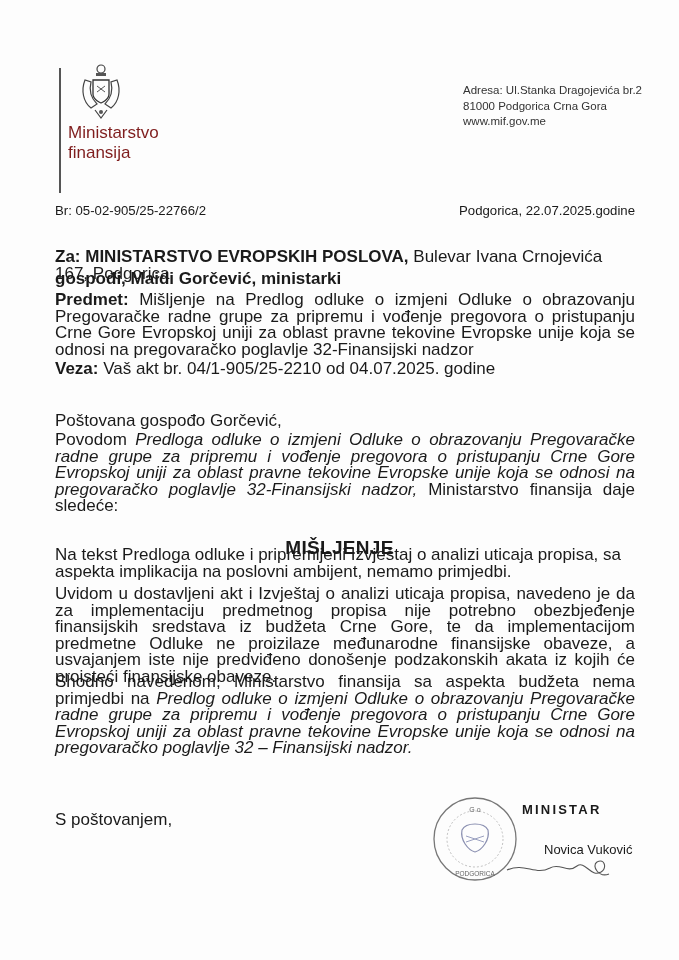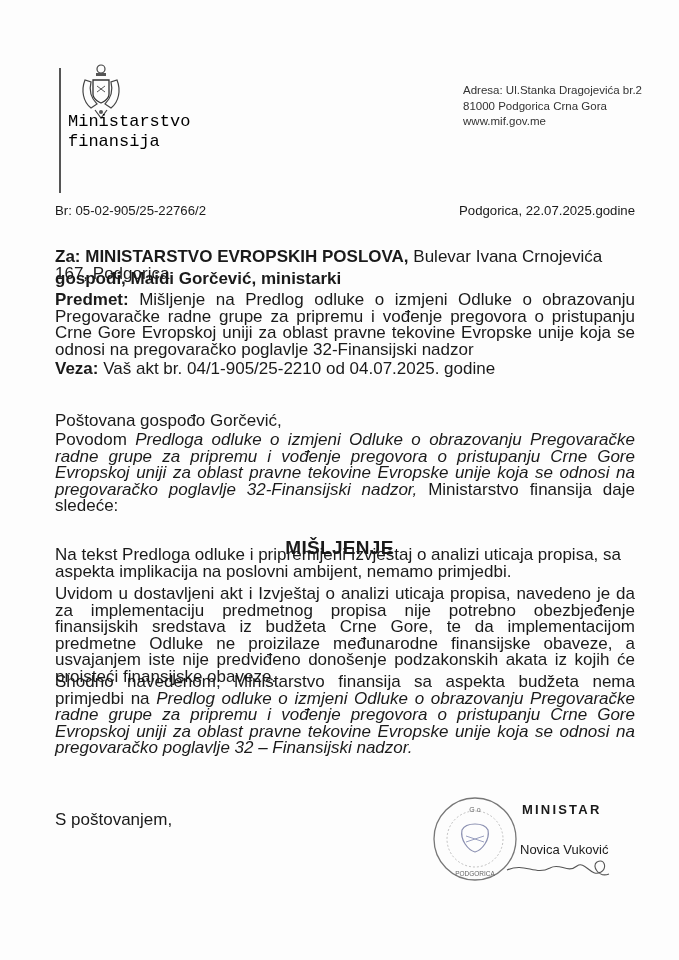--- a/index.html
+++ b/index.html
@@ -1,31 +1,31 @@
 <!DOCTYPE html>
 <html><head>
 <meta charset="utf-8">
 <style>
   html, body { margin: 0; padding: 0; background: #ffffff; }
   body { width: 679px; height: 960px; position: relative; overflow: hidden; font-family: "Liberation Sans", sans-serif; color: #1a1a1a; }
   .page { position: absolute; left: 0; top: 0; width: 679px; height: 960px; background: #fdfdfd; }
   .vline { position: absolute; left: 59px; top: 68px; width: 2px; height: 125px; background: #555; }
   .crest { position: absolute; left: 77px; top: 62px; width: 48px; height: 60px; }
-  .ministry-name { position: absolute; left: 68px; top: 112px; font-size: 17px; line-height: 20px; color: #000000; font-family: Liberation Mono, monospace; }
+  .ministry-name { position: absolute; left: 68px; top: 123px; font-size: 17px; line-height: 20px; color: #7f1d1d; }
   .ministry-name div { white-space: nowrap; }
   .address { position: absolute; right: 37px; top: 83px; text-align: left; font-size: 11.5px; line-height: 15.5px; color: #333; }
   .ref-row { position: absolute; left: 55px; top: 203px; width: 580px; font-size: 13.2px; display: flex; justify-content: space-between; }
   .block { position: absolute; left: 55px; width: 580px; font-size: 17px; line-height: 16.5px; }
   .b { font-weight: bold; }
   .i { font-style: italic; }
   .justify { text-align: justify; }
   .heading { position: absolute; left: 0; width: 679px; top: 512px; text-align: center; font-weight: bold; font-size: 19px; letter-spacing: 0.3px; margin-top: 25px; }
   .stamp { position: absolute; left: 432px; top: 796px; width: 86px; height: 86px; }
   .sig-title { position: absolute; left: 522px; top: 802px; font-weight: bold; font-size: 13px; letter-spacing: 2.2px; }
-  .sig-name { position: absolute; left: 520px; top: 842px; font-size: 13px; }
+  .sig-name { position: absolute; left: 544px; top: 842px; font-size: 13px; }
   .sig-scribble { position: absolute; left: 505px; top: 852px; width: 110px; height: 30px; }
 </style>
 </head>
 <body>
 
 <div class="page">
 
   <div class="vline"></div>
 
   <svg class="crest" viewBox="0 0 48 60">

